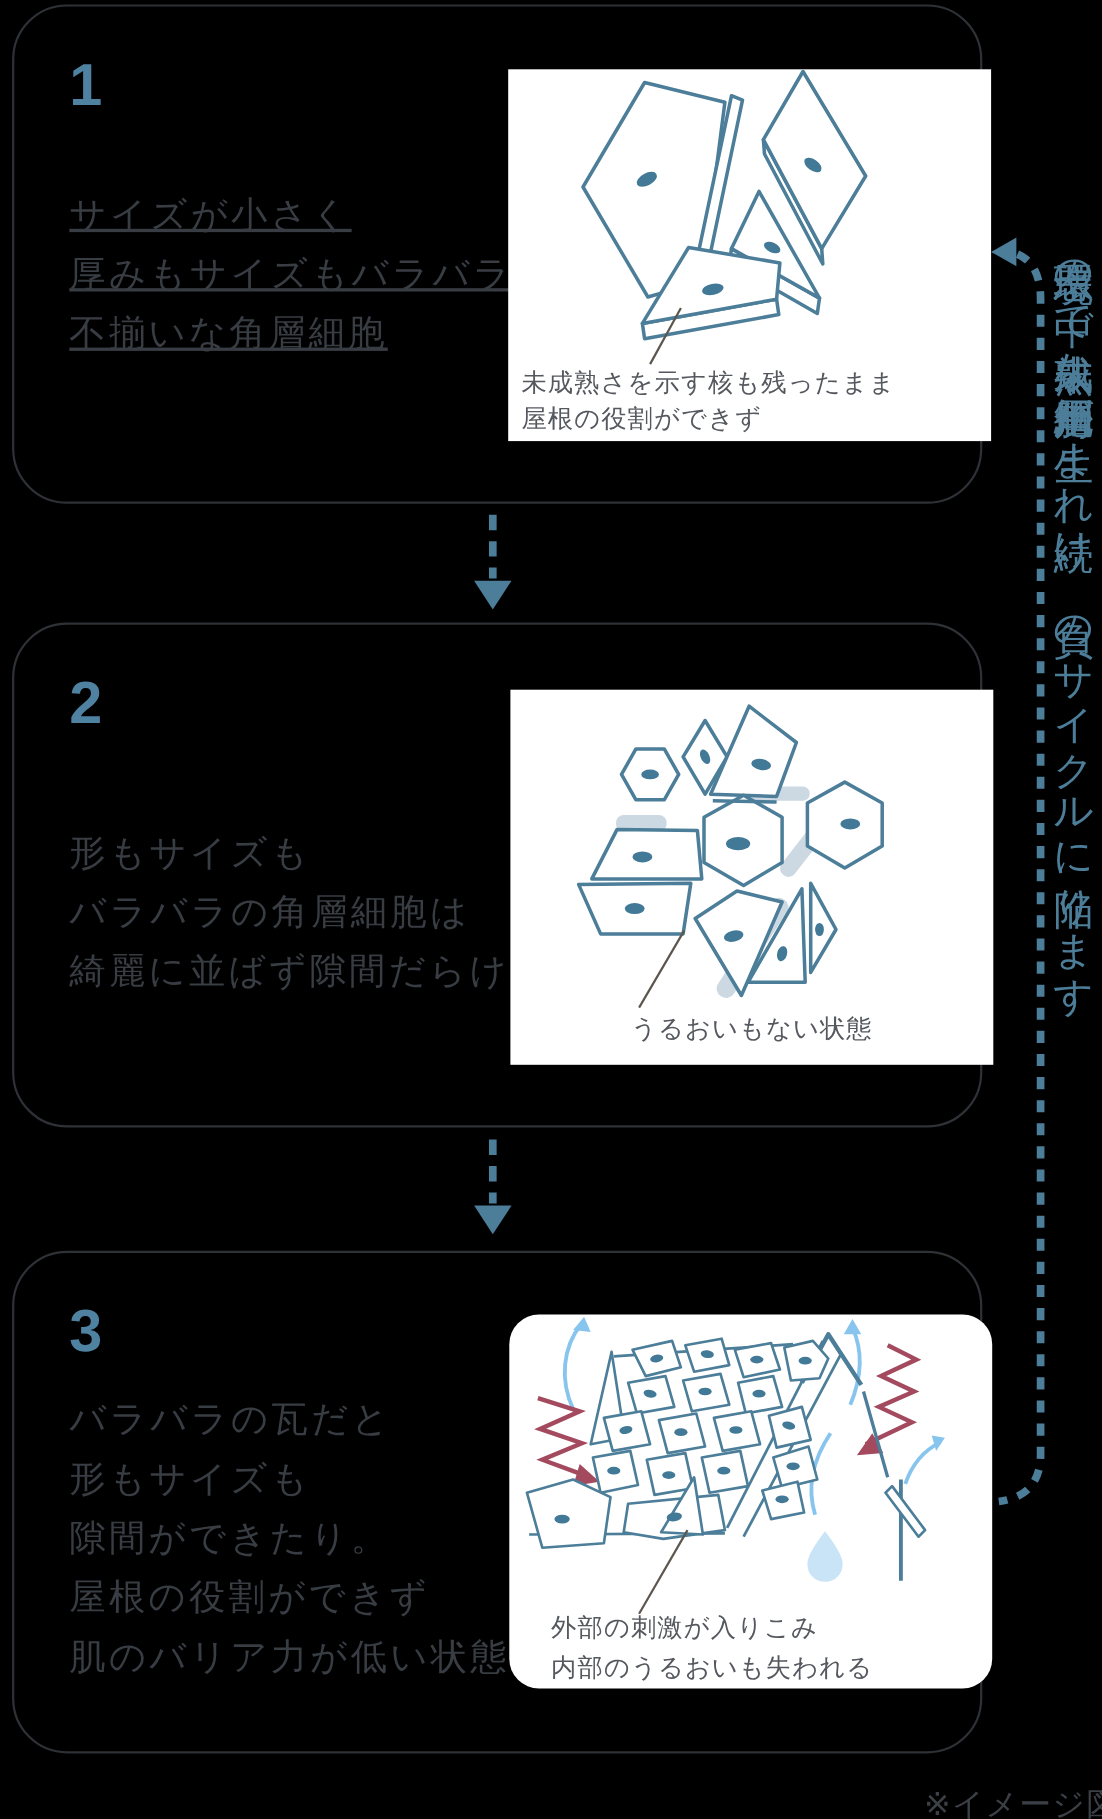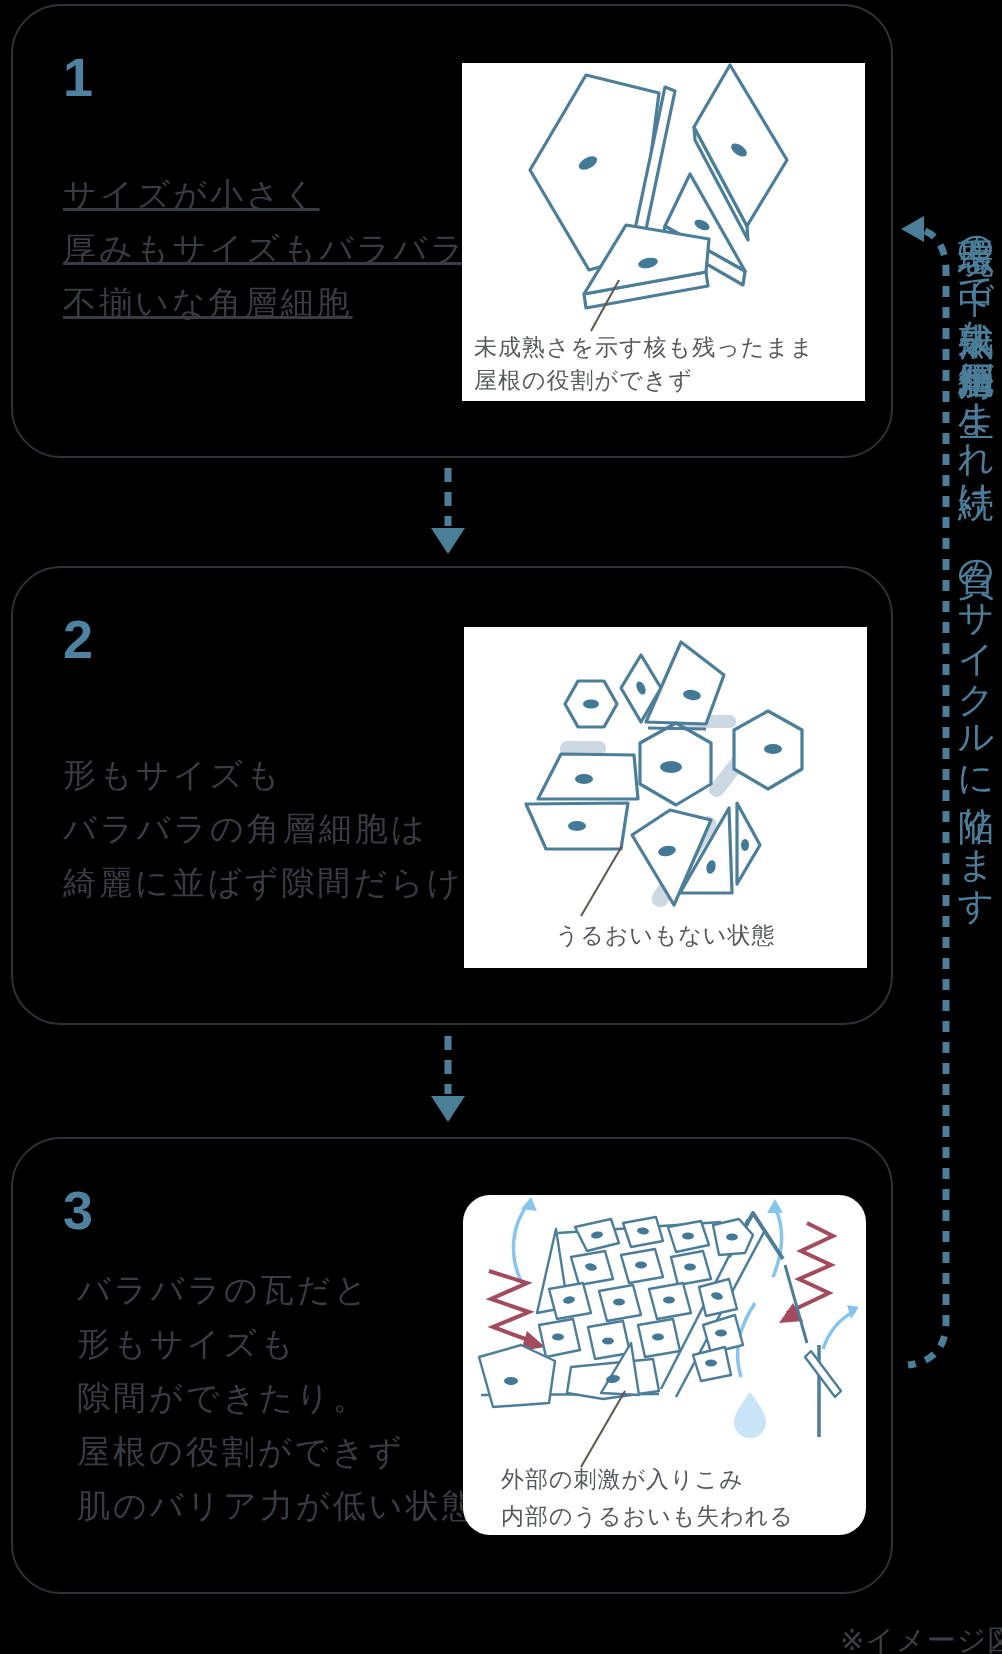--- a/index.html
+++ b/index.html
@@ -14,24 +14,24 @@
   #step2{top:566px;height:459px;}
   #step3{top:1137px;height:457px;}
 
   .step-number{position:absolute;left:50px;top:44px;font-size:54px;line-height:54px;
                font-weight:700;color:#4f81a1;}
   .step-text{position:absolute;left:50px;font-size:33px;line-height:54px;
              letter-spacing:3px;color:#383c43;}
   .step-text div{white-space:nowrap;}
   #step1 .step-text{top:162px;text-decoration:underline;}
   #step2 .step-text{top:180px;}
-  #step3 .step-text{top:124px;margin-left:14px;}
-
-  
-  .panel{position:absolute;left:449px;top:57px;width:403px;height:338px;background:#fff;}
+  #step3 .step-text{top:124px;}
+
+  
+  .panel{position:absolute;left:449px;top:57px;width:439px;height:338px;background:#fff;}
   #step2 .panel{left:451px;top:59px;height:341px;}
   #step3 .panel{left:450px;top:56px;height:340px;border-radius:27px;}
   .panel svg{position:absolute;left:0;top:0;}
 
   .caption{position:absolute;font-size:23px;letter-spacing:1px;color:#55585e;}
   .caption div{white-space:nowrap;}
   #step1 .caption{left:12px;top:268px;line-height:33px;}
   #step2 .caption{left:0;top:293px;width:100%;text-align:center;line-height:30px;}
   #step3 .caption{left:38px;top:266px;line-height:37px;}
 

